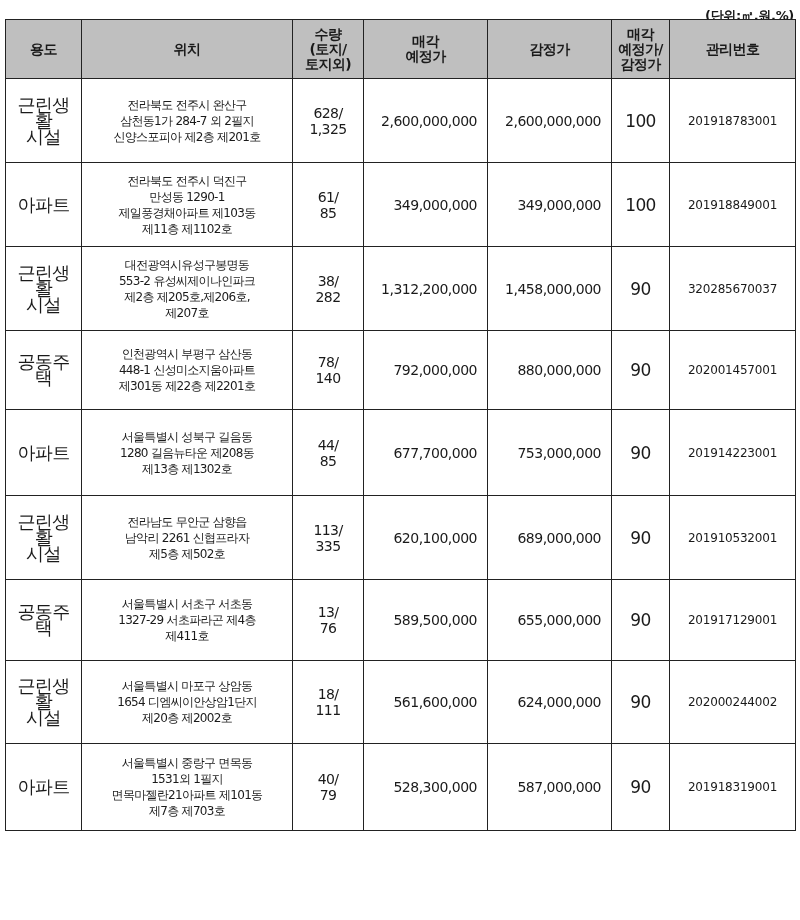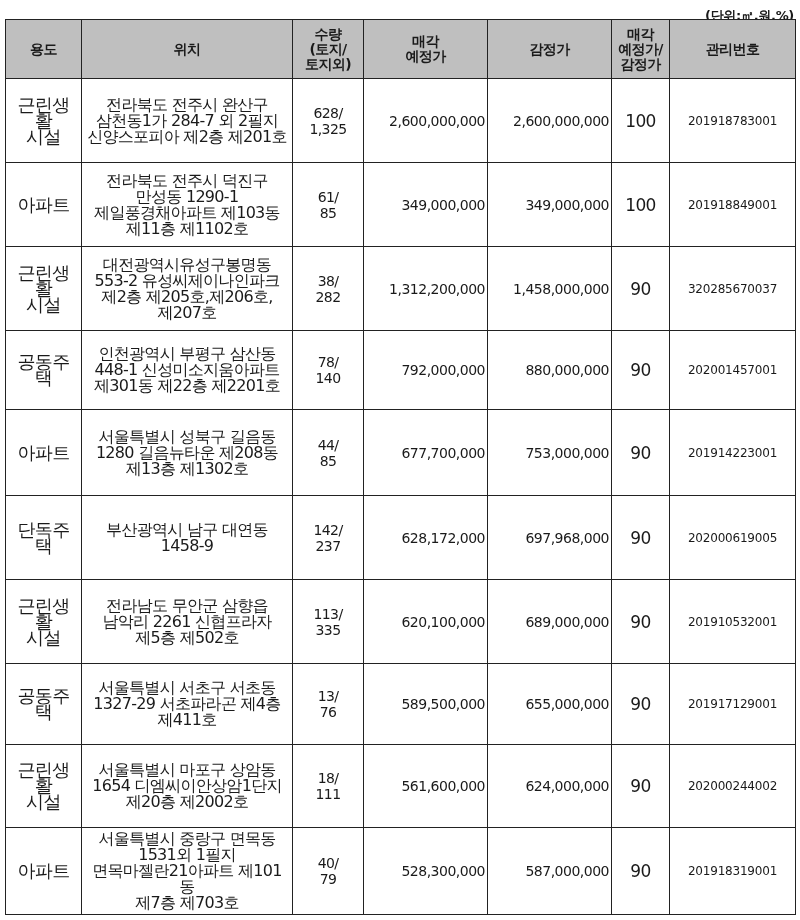--- a/index.html
+++ b/index.html
@@ -3,22 +3,22 @@
 <meta charset="utf-8">
 <style>
   html, body { margin: 0; padding: 0; background: #ffffff; }
   body { width: 800px; height: 920px; position: relative; overflow: hidden;
          font-family: "DejaVu Sans", "Liberation Sans", sans-serif; color: #1a1a1a; }
   .unit { position: absolute; top: 7px; right: 6px; font-size: 13px; font-weight: bold; letter-spacing: -0.3px; }
   table.sale { position: absolute; left: 5px; top: 19px; border-collapse: collapse; table-layout: fixed; width: 790px; }
   table.sale th, table.sale td { border: 1.5px solid #222; padding: 0 3px; text-align: center; vertical-align: middle;
          font-size: 14.5px; line-height: 16px; letter-spacing: -0.6px; overflow: hidden; }
   table.sale thead th { background: #bfbfbf; font-weight: bold; font-size: 14px; line-height: 15px; height: 58px; }
-  table.sale td.num { text-align: right; padding-right: 2px; font-size: 14px; letter-spacing: -0.5px; }
-  table.sale td.loc { white-space: pre-line; font-size: 16px; letter-spacing: -0.7px; }
+  table.sale td.num { text-align: right; padding-right: 10px; font-size: 14px; letter-spacing: -0.5px; }
+  table.sale td.loc { white-space: pre-line; font-size: 12px; letter-spacing: -0.7px; }
   table.sale td.use { white-space: pre-line; font-size: 18px; }
   table.sale td.qty { white-space: pre-line; font-size: 14px; }
   table.sale td.ratio { font-size: 17px; }
   table.sale td.id { font-size: 12px; letter-spacing: -0.2px; }
   .hl { white-space: pre-line; margin-left: 20px; }
 </style>
 </head>
 <body>
 
 <div class="unit">(단위:㎡,원,%)</div>
@@ -108,31 +108,20 @@
 1280 길음뉴타운 제208동
 제13층 제1302호</td>
         <td class="qty">44/
 85</td>
         <td class="num">677,700,000</td>
         <td class="num">753,000,000</td>
         <td class="ratio">90</td>
         <td class="id">201914223001</td>
       </tr>
       <tr style="height: 84px;">
-        <td class="use">단독주택</td>
-        <td class="loc">부산광역시 남구 대연동
-1458-9</td>
-        <td class="qty">142/
-237</td>
-        <td class="num">628,172,000</td>
-        <td class="num">697,968,000</td>
-        <td class="ratio">90</td>
-        <td class="id">202000619005</td>
-      </tr>
-      <tr style="height: 84px;">
         <td class="use">근린생활
 시설</td>
         <td class="loc">전라남도 무안군 삼향읍
 남악리 2261 신협프라자
 제5층 제502호</td>
         <td class="qty">113/
 335</td>
         <td class="num">620,100,000</td>
         <td class="num">689,000,000</td>
         <td class="ratio">90</td>

